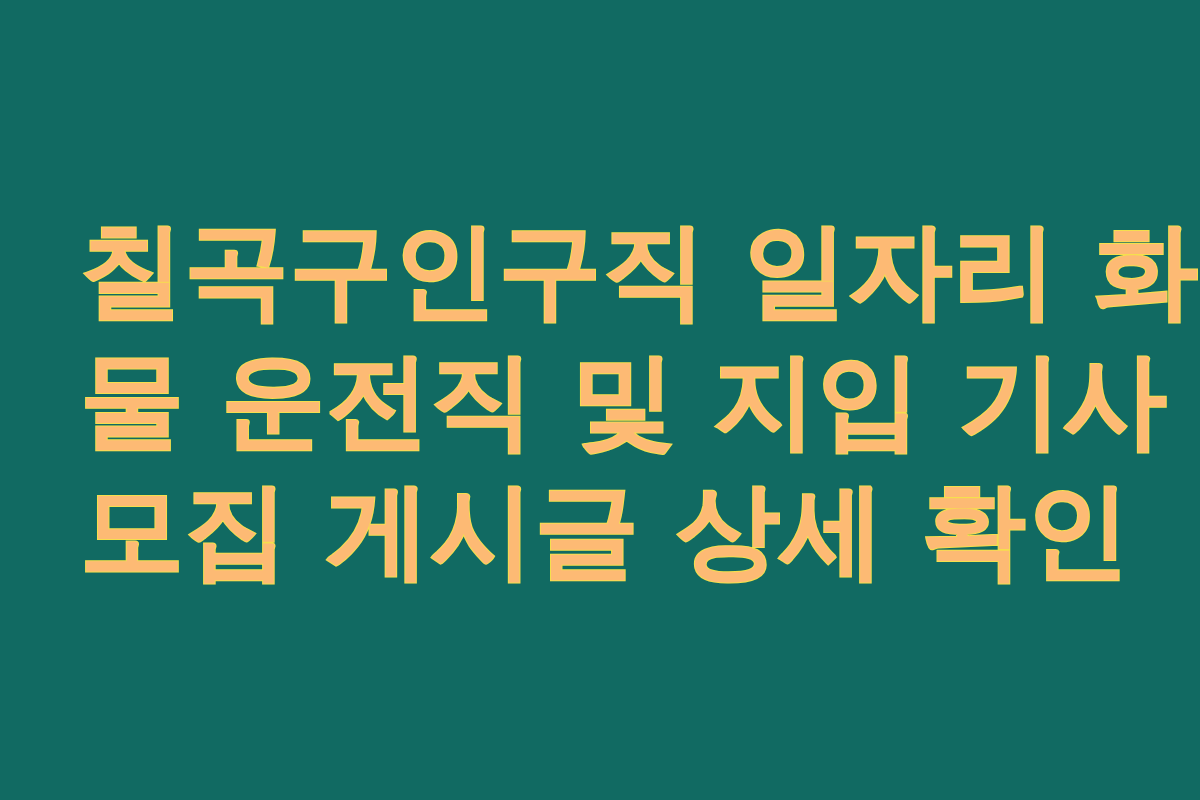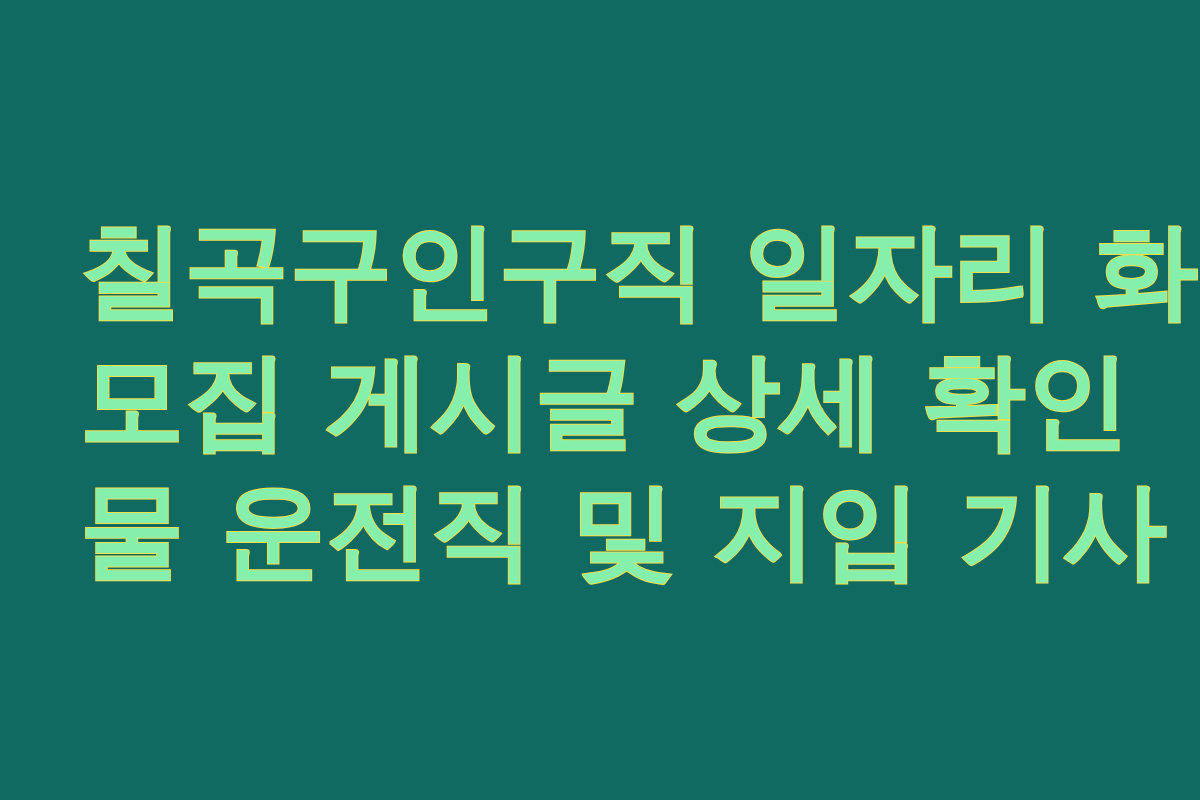--- a/index.html
+++ b/index.html
@@ -27,21 +27,21 @@
     justify-content: center;
     overflow: hidden;
   }
 
   
   .headline {
     width: 1040px;
     margin: 0;
     padding: 0;
     text-align: center;
-    color: #86efac;
+    color: #fdba74;
     font-family: "DejaVu Sans", "Liberation Sans", sans-serif;
     font-weight: 700;
     font-size: 104px;
     line-height: 130px;
     letter-spacing: 0.5px;
     word-break: keep-all;
     -webkit-font-smoothing: antialiased;
   }
 
   .headline-line {
@@ -57,19 +57,19 @@
 </style>
 </head>
 <body>
 
 <div class="banner">
 
   <h1 class="headline">
 
     <span class="headline-line">칠곡구인구직 일자리 화</span>
 
+    <span class="headline-line">물 운전직 및 지입 기사</span>
+
     <span class="headline-line">모집 게시글 상세 확인</span>
-
-    <span class="headline-line">물 운전직 및 지입 기사</span>
 
   </h1>
 
 </div>
 
 </body></html>

